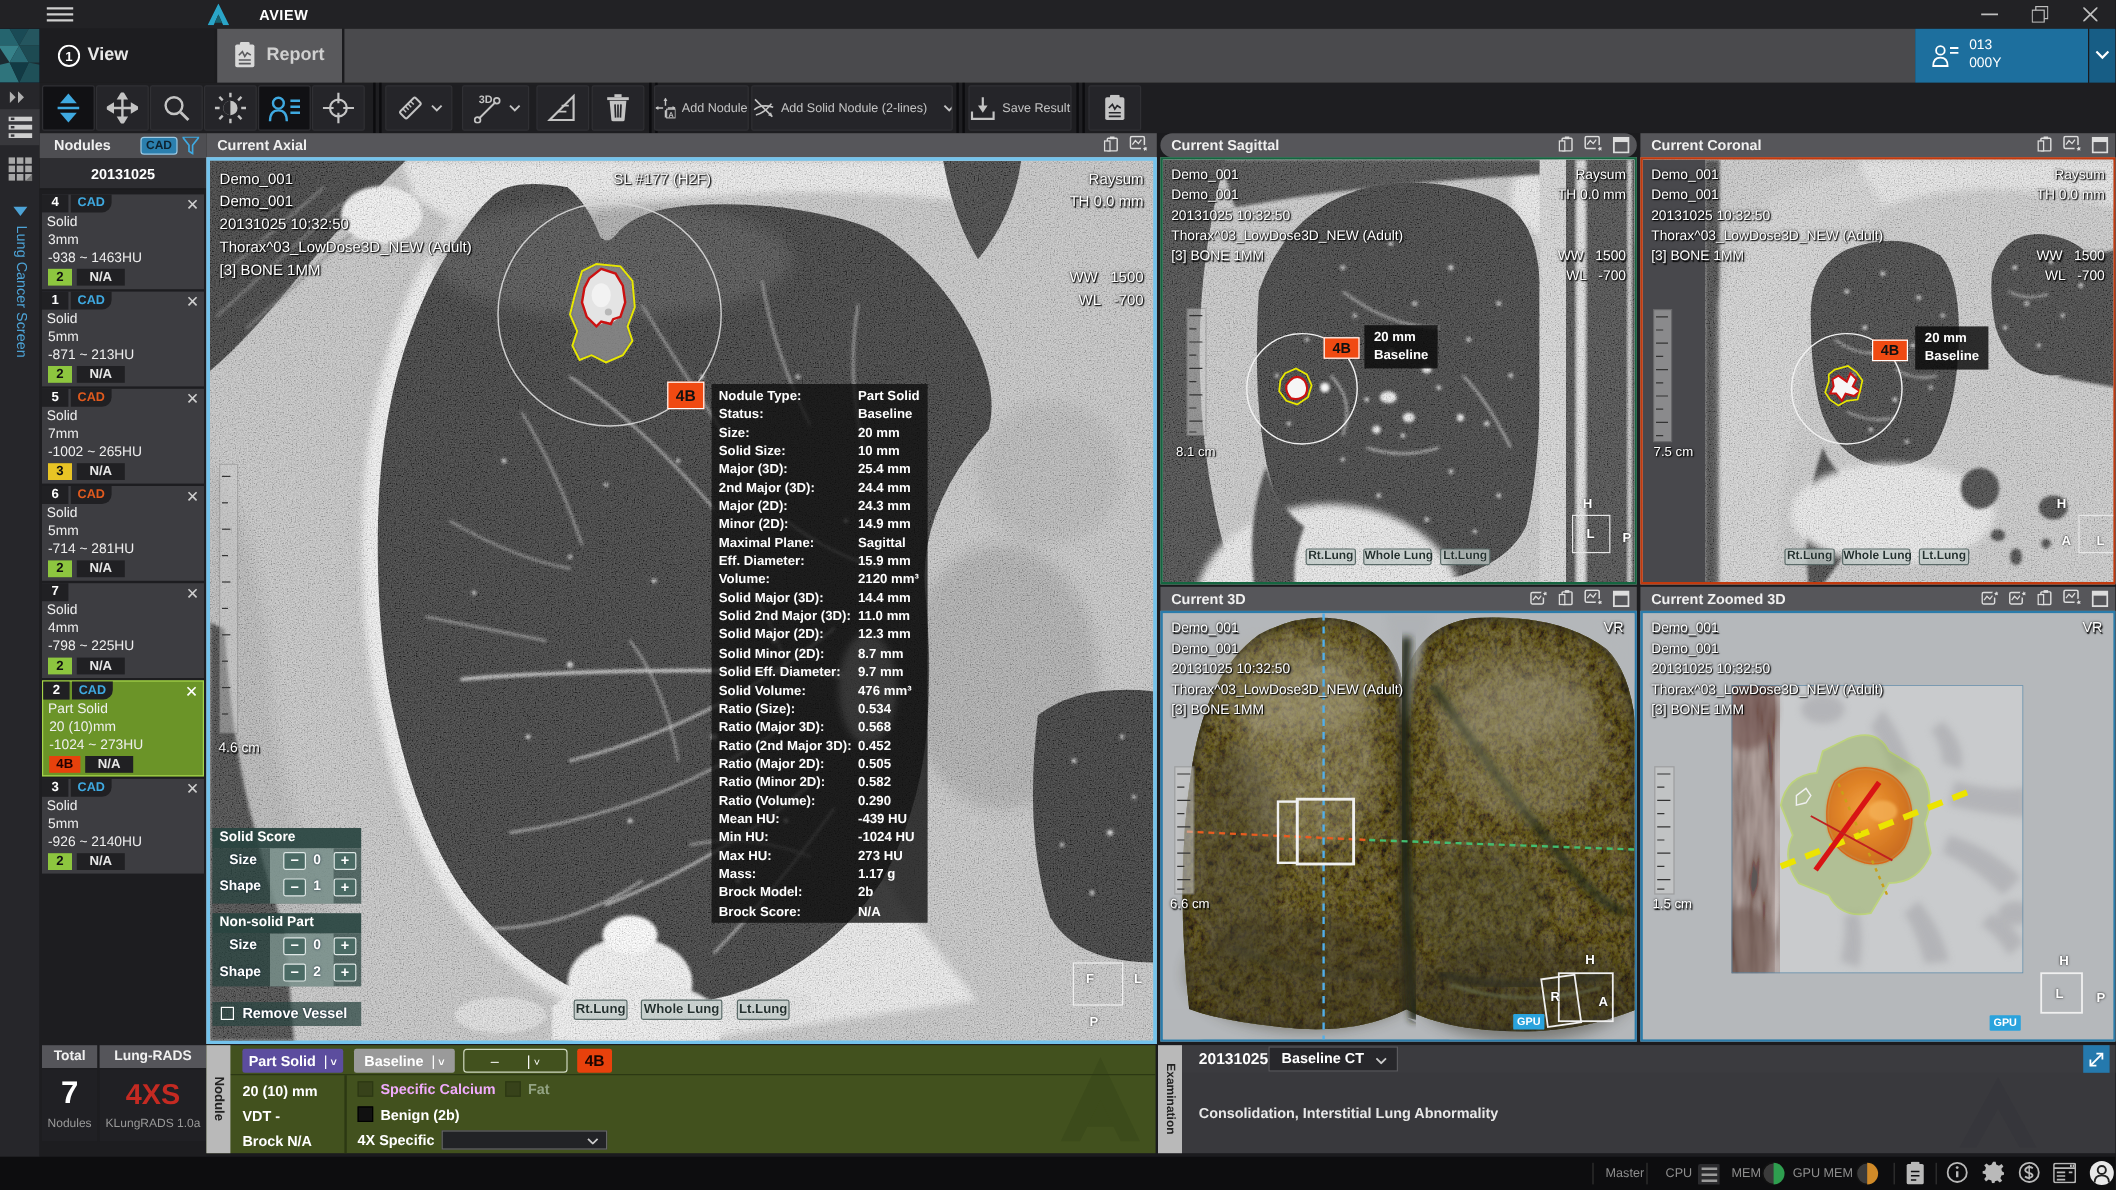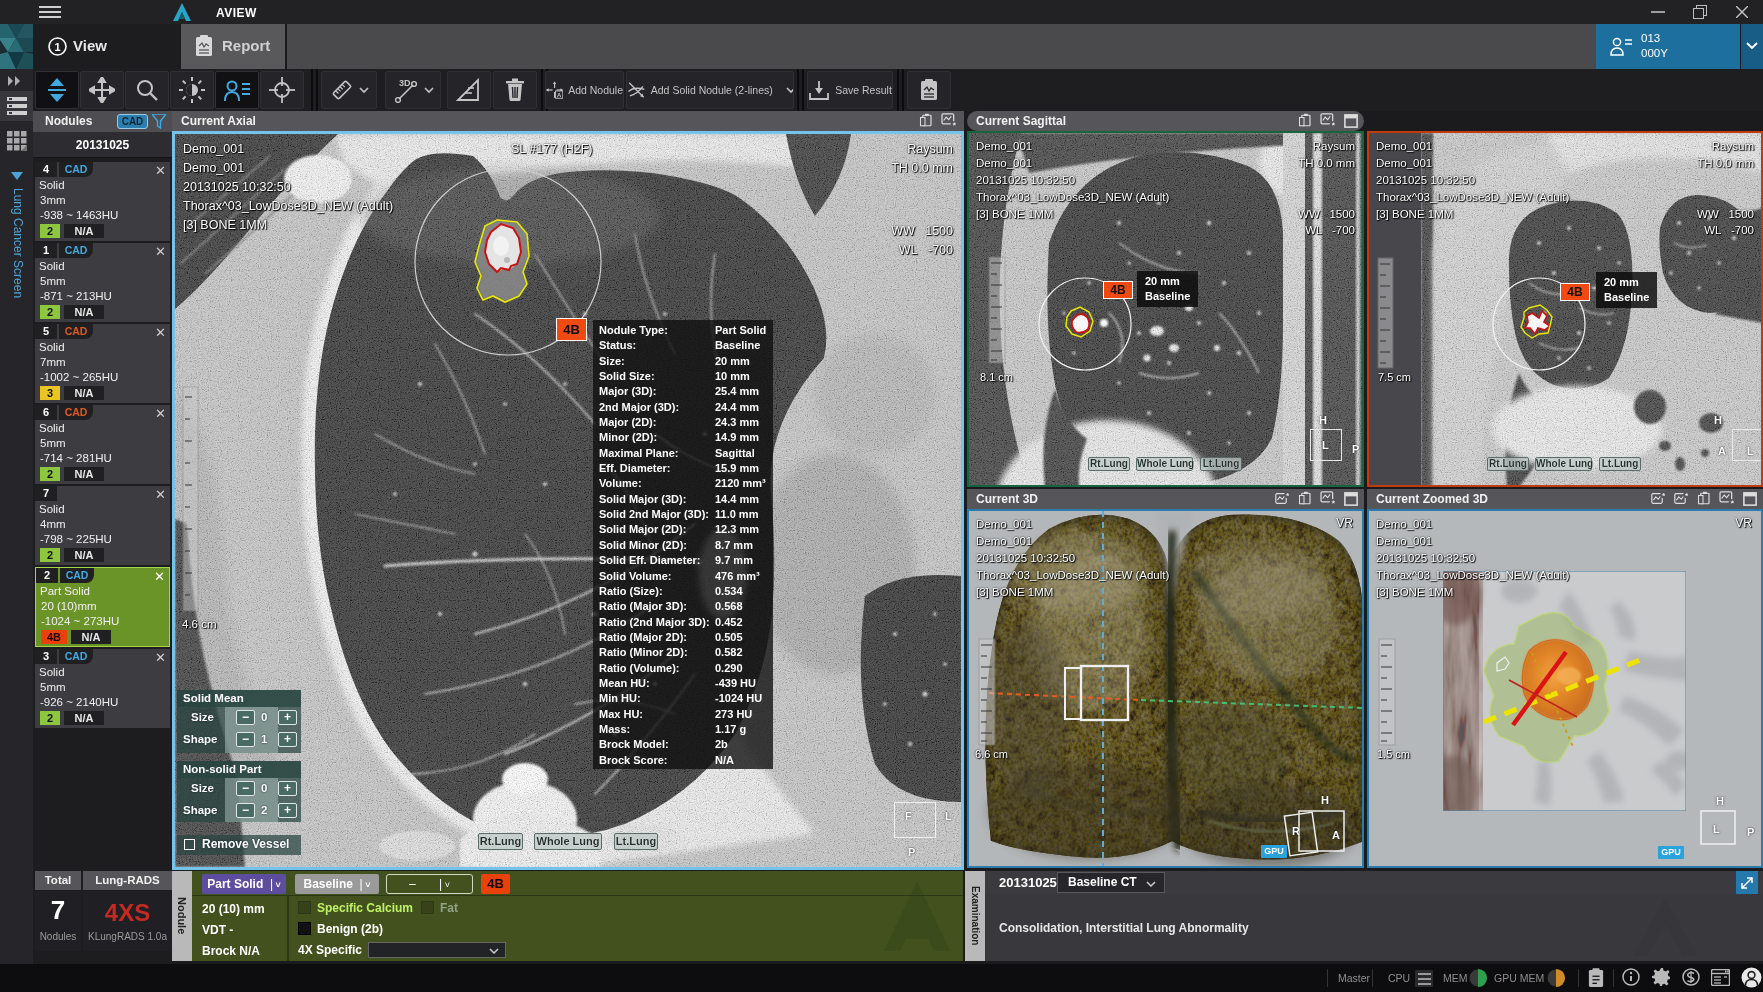--- a/index.html
+++ b/index.html
@@ -453,20 +453,37 @@
           <rect x="1" y="6" width="6" height="11" fill="#56565a" stroke="#ddd" stroke-width="1.4"></rect>
         </svg>
         <svg width="17" height="15" viewBox="0 0 20 18">
           <rect x="1" y="1" width="14" height="12" rx="1.5" fill="none" stroke="#ddd" stroke-width="1.5"></rect>
           <path d="M3 9 L6 5 L9 8 L12 4" fill="none" stroke="#ddd" stroke-width="1.3"></path>
           <circle cx="15.5" cy="13.5" r="4" fill="#56565a"></circle>
           <path d="M15.5 10.8 L16.3 12 L17.8 12 L17 13.3 L17.6 14.8 L15.9 14.4 L14.6 15.3 L14.6 13.8 L13.4 12.8 L14.9 12.5 Z" fill="#ddd"></path>
         </svg>
       </span></div>
   <div class="phead" style="left:967px;top:111px;width:397px;border-radius:10px;">Current Sagittal<span class="hicons">
+        <svg width="15" height="15" viewBox="0 0 18 20">
+          <rect x="4" y="3" width="11" height="14" rx="1" fill="none" stroke="#ddd" stroke-width="1.6"></rect>
+          <rect x="7" y="1" width="5" height="3" fill="#ddd"></rect>
+          <rect x="1" y="6" width="6" height="11" fill="#56565a" stroke="#ddd" stroke-width="1.4"></rect>
+        </svg>
+        <svg width="17" height="15" viewBox="0 0 20 18">
+          <rect x="1" y="1" width="14" height="12" rx="1.5" fill="none" stroke="#ddd" stroke-width="1.5"></rect>
+          <path d="M3 9 L6 5 L9 8 L12 4" fill="none" stroke="#ddd" stroke-width="1.3"></path>
+          <circle cx="15.5" cy="13.5" r="4" fill="#56565a"></circle>
+          <path d="M15.5 10.8 L16.3 12 L17.8 12 L17 13.3 L17.6 14.8 L15.9 14.4 L14.6 15.3 L14.6 13.8 L13.4 12.8 L14.9 12.5 Z" fill="#ddd"></path>
+        </svg>
+        <svg width="14" height="14" viewBox="0 0 16 16">
+          <rect x="1" y="1" width="14" height="14" fill="none" stroke="#ddd" stroke-width="1.8"></rect>
+          <rect x="1" y="1" width="14" height="4" fill="#ddd"></rect>
+        </svg>
+      </span></div>
+  <div class="phead" style="left:1367px;top:111px;width:396px;">Current Coronal<span class="hicons">
         <svg width="15" height="15" viewBox="0 0 18 20">
           <rect x="4" y="3" width="11" height="14" rx="1" fill="none" stroke="#ddd" stroke-width="1.6"></rect>
           <rect x="7" y="1" width="5" height="3" fill="#ddd"></rect>
           <rect x="1" y="6" width="6" height="11" fill="#56565a" stroke="#ddd" stroke-width="1.4"></rect>
         </svg>
         <svg width="17" height="15" viewBox="0 0 20 18">
           <rect x="1" y="1" width="14" height="12" rx="1.5" fill="none" stroke="#ddd" stroke-width="1.5"></rect>
           <path d="M3 9 L6 5 L9 8 L12 4" fill="none" stroke="#ddd" stroke-width="1.3"></path>
           <circle cx="15.5" cy="13.5" r="4" fill="#56565a"></circle>
           <path d="M15.5 10.8 L16.3 12 L17.8 12 L17 13.3 L17.6 14.8 L15.9 14.4 L14.6 15.3 L14.6 13.8 L13.4 12.8 L14.9 12.5 Z" fill="#ddd"></path>
@@ -728,21 +745,21 @@
 0.505
 0.582
 0.290
 -439 HU
 -1024 HU
 273 HU
 1.17 g
 2b
 N/A</div>
     </div>
-    <div class="sph" style="left:2px;top:556px">Solid Mean</div>
+    <div class="sph" style="left:2px;top:556px">Solid Score</div>
     <div class="spr" style="left:2px;top:573px;height:46px"></div>
     <div class="spcol" style="left:50px;top:573px;width:53px;height:46px"></div>
     <div class="splab" style="left:16px;top:577px">Size</div>
     <div class="spbtn" style="left:61px;top:576px">−</div>
     <div class="splab" style="left:86px;top:577px">0</div>
     <div class="spbtn" style="left:103px;top:576px">+</div>
     <div class="splab" style="left:8px;top:599px">Shape</div>
     <div class="spbtn" style="left:61px;top:598px">−</div>
     <div class="splab" style="left:86px;top:599px">1</div>
     <div class="spbtn" style="left:103px;top:598px">+</div>
@@ -1135,21 +1152,21 @@
     <div class="abs" style="left:30px;top:3px;width:84px;height:20px;background:#5c4d9e;border-radius:2px;color:#fff;font-size:12px;font-weight:bold;text-align:center;line-height:20px">Part Solid &nbsp;<span style="font-weight:normal">|</span><span style="font-size:9px"> ˅</span></div>
     <div class="abs" style="left:123px;top:3px;width:84px;height:20px;background:#9a9a9a;border-radius:2px;color:#fff;font-size:12px;font-weight:bold;text-align:center;line-height:20px">Baseline &nbsp;<span style="font-weight:normal">|</span><span style="font-size:9px"> ˅</span></div>
     <div class="abs" style="left:214px;top:3px;width:87px;height:20px;background:transparent;border:1px solid #cfd8c0;border-radius:3px;color:#fff;font-size:12px;text-align:center;line-height:18px">–&nbsp;&nbsp;&nbsp;&nbsp;&nbsp;&nbsp;&nbsp;|<span style="font-size:9px"> ˅</span></div>
     <div class="abs" style="left:309px;top:3px;width:29px;height:20px;background:#e8410c;border-radius:2px;color:#1a0500;font-size:13px;font-weight:bold;text-align:center;line-height:20px">4B</div>
     <div class="abs" style="left:0;top:24px;width:791px;height:1px;background:#2c3813"></div>
     <div class="abs" style="left:115px;top:25px;width:2px;height:65px;background:#2c3813"></div>
     <div class="abs" style="left:30px;top:31px;color:#fff;font-size:12px;font-weight:bold">20 (10) mm</div>
     <div class="abs" style="left:30px;top:52px;color:#fff;font-size:12px;font-weight:bold">VDT -</div>
     <div class="abs" style="left:30px;top:73px;color:#fff;font-size:12px;font-weight:bold">Brock N/A</div>
     <div class="abs" style="left:126px;top:30px;width:13px;height:13px;background:#37421a;border:1px solid #2c3813"></div>
-    <div class="abs" style="left:145px;top:30px;color:#bef264;font-size:12px;font-weight:bold">Specific Calcium</div>
+    <div class="abs" style="left:145px;top:30px;color:#f0abfc;font-size:12px;font-weight:bold">Specific Calcium</div>
     <div class="abs" style="left:249px;top:30px;width:13px;height:13px;background:#37421a;border:1px solid #2c3813"></div>
     <div class="abs" style="left:268px;top:30px;color:#93a383;font-size:12px;font-weight:bold">Fat</div>
     <div class="abs" style="left:126px;top:51px;width:13px;height:13px;background:#111;border:1px solid #000"></div>
     <div class="abs" style="left:145px;top:51px;color:#fff;font-size:12px;font-weight:bold">Benign (2b)</div>
     <div class="abs" style="left:126px;top:72px;color:#fff;font-size:12px;font-weight:bold">4X Specific</div>
     <div class="abs" style="left:196px;top:71px;width:138px;height:16px;background:#222326;border:1px solid #666;color:#fff">
         <svg class="abs" style="right:6px;top:5px" width="10" height="6">
           <polyline points="1,1 5,5 9,1" fill="none" stroke="#ccc" stroke-width="1.5"></polyline>
         </svg>
       </div>

